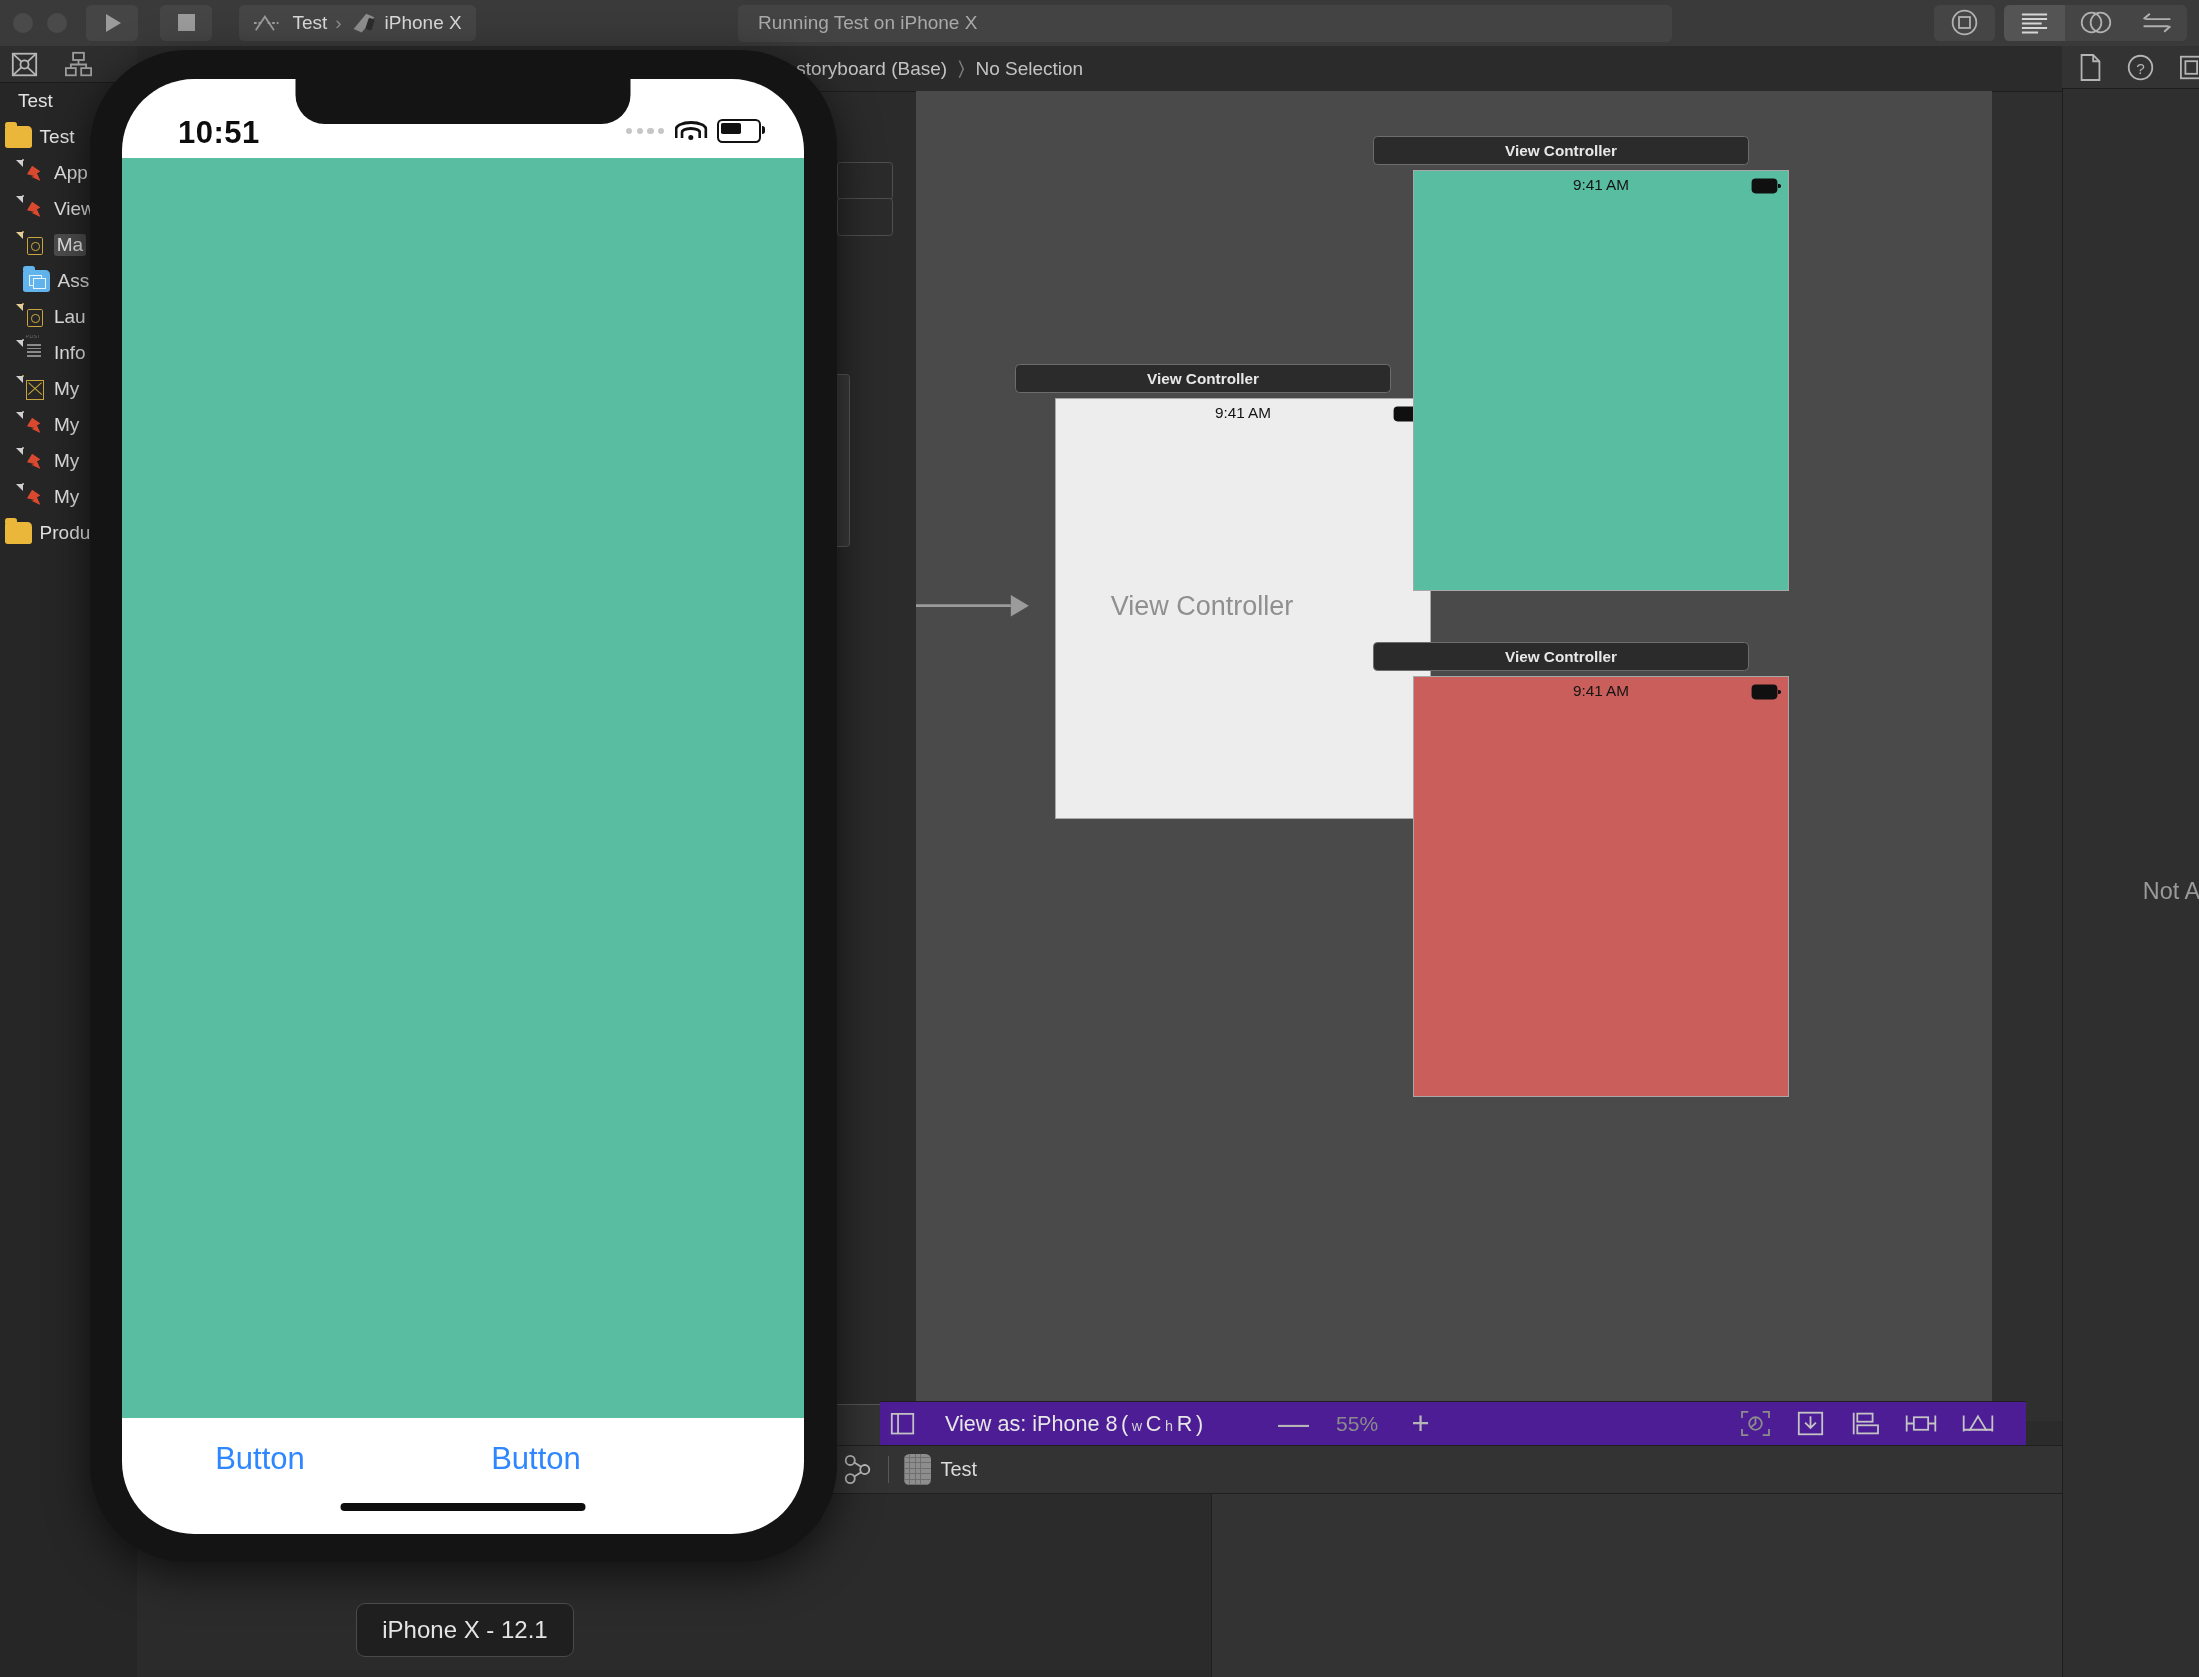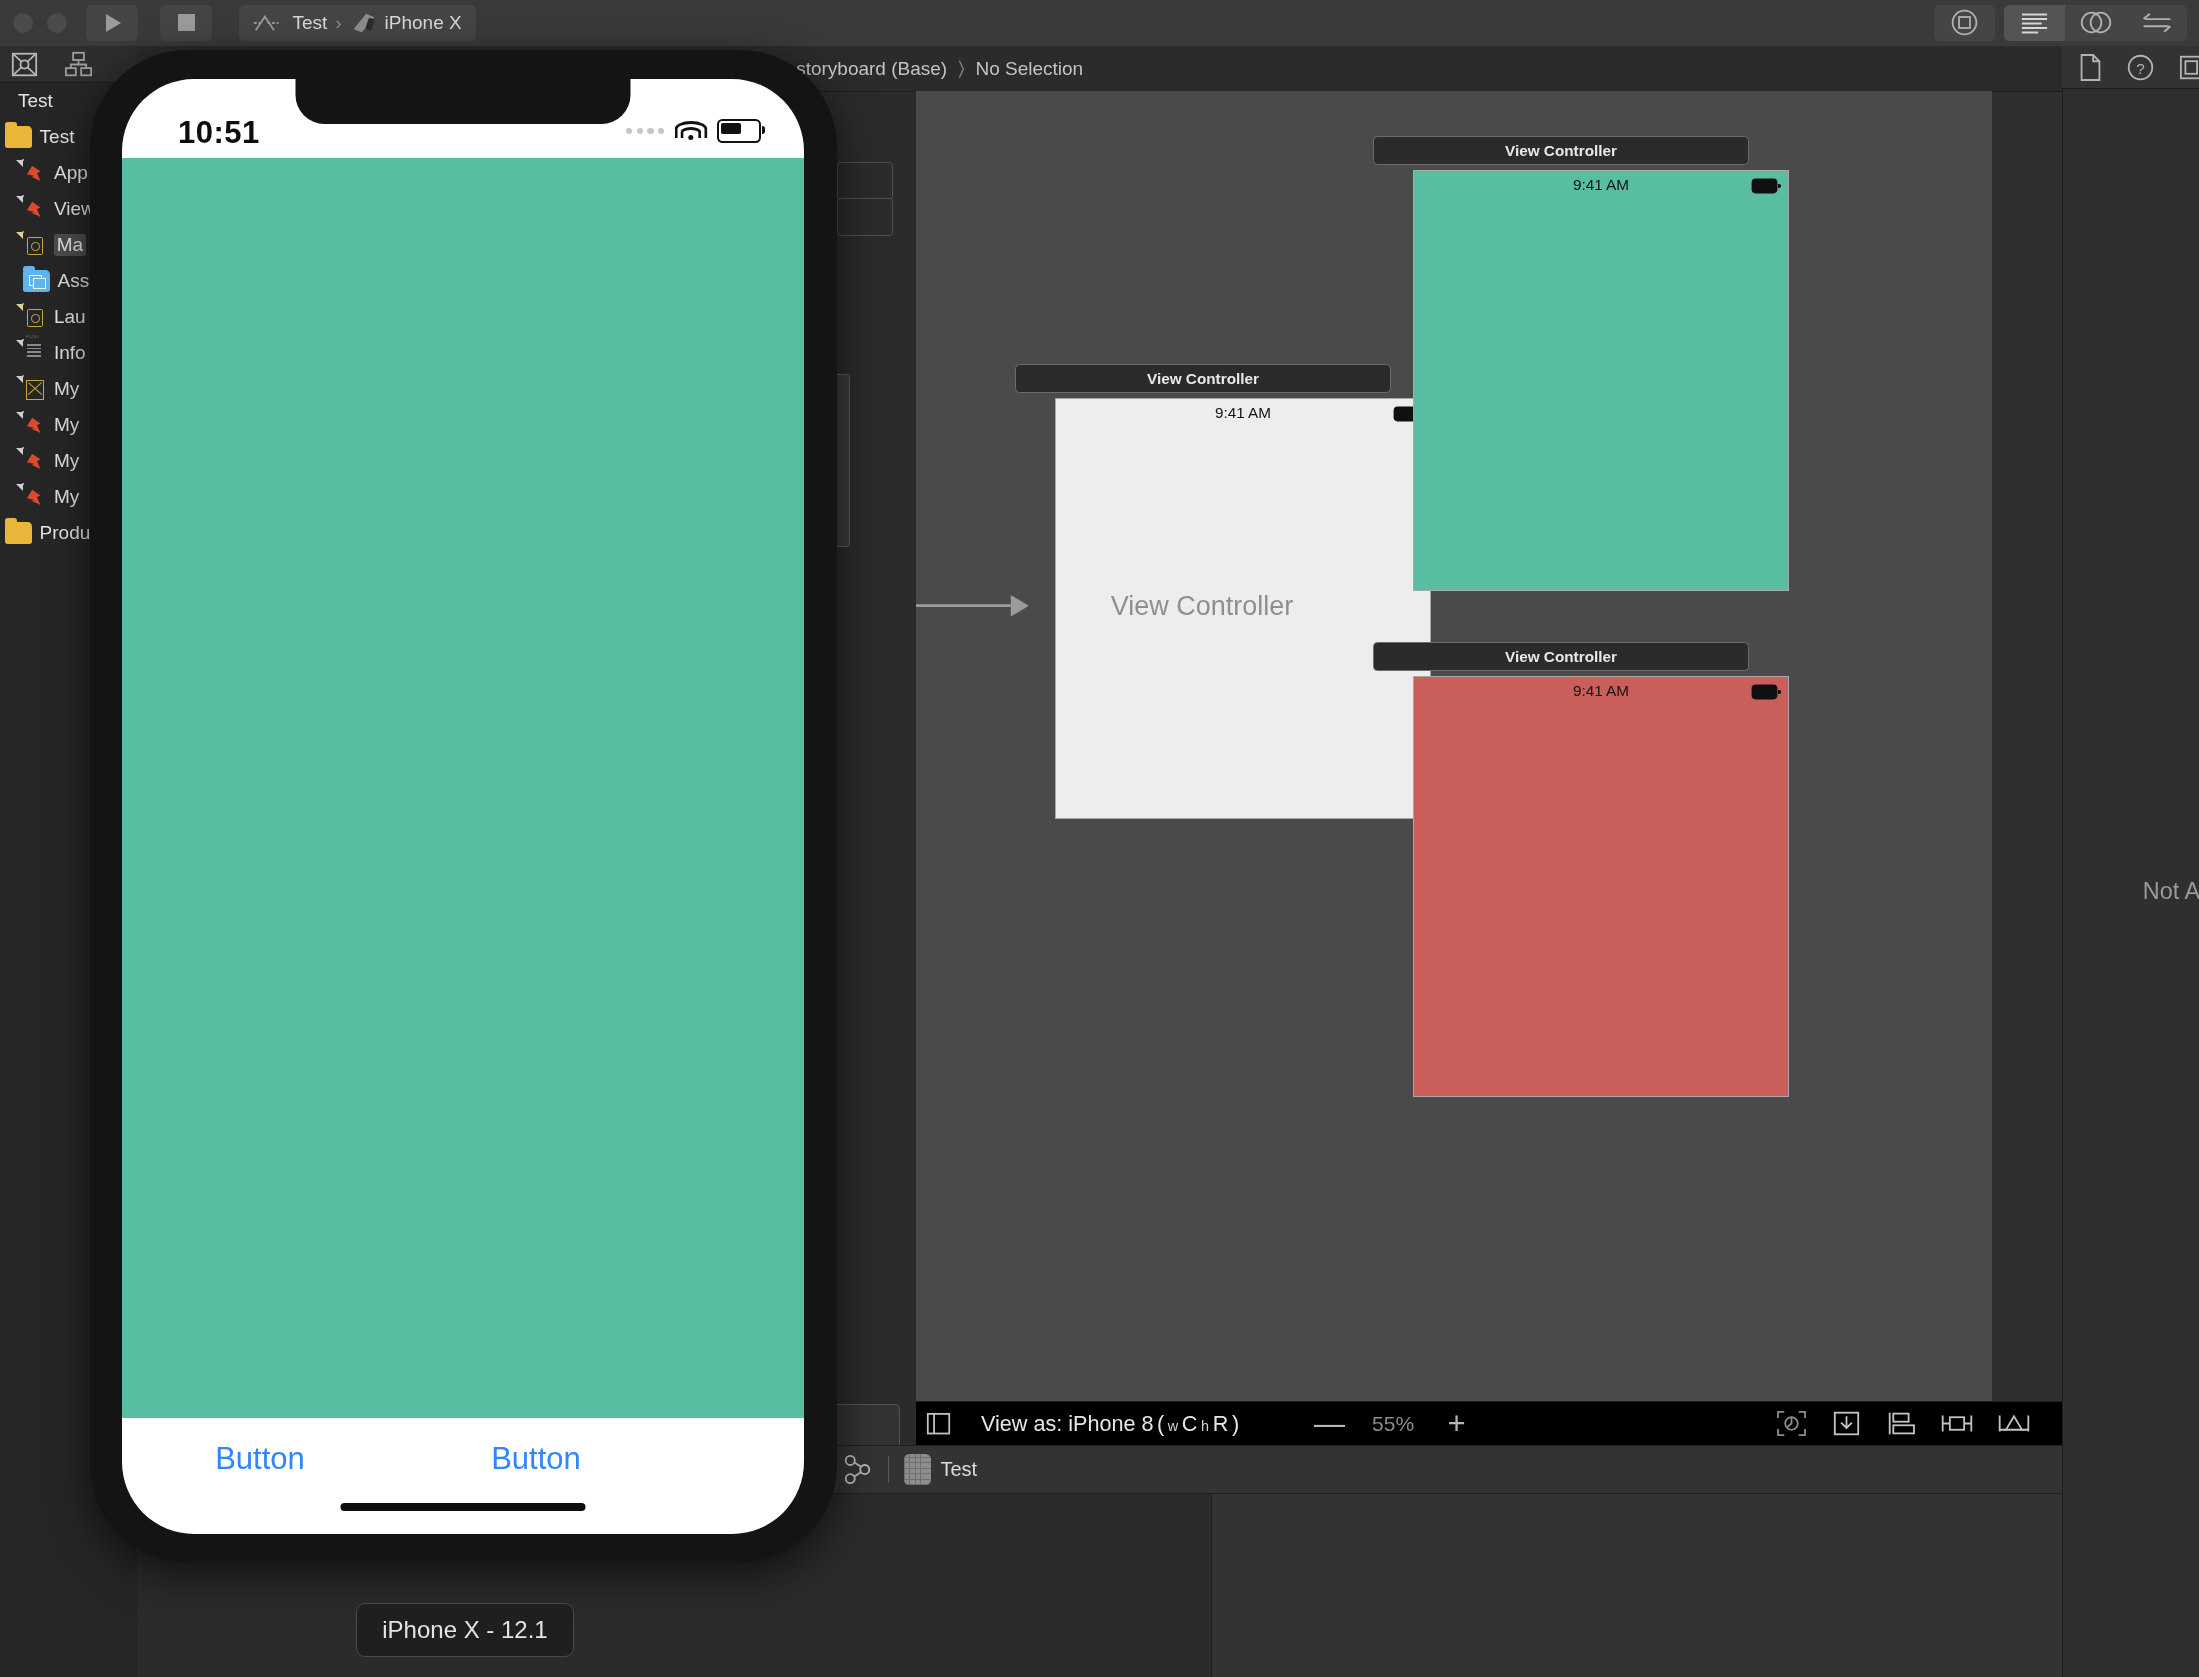--- a/index.html
+++ b/index.html
@@ -75,21 +75,21 @@
   .scene-sb{position:absolute;left:0;top:0;width:100%;height:27px;display:flex;align-items:center;justify-content:center;}
   .scene-time{font-size:15.3px;color:#141414;font-weight:500;}
   .batt{position:absolute;right:11.7px;top:9px;width:23.4px;height:11.7px;background:#101010;border-radius:2.7px;box-shadow:0 0 0 1.4px #101010;}
   .batt:after{content:"";position:absolute;right:-4.5px;top:3.6px;width:2.7px;height:4.5px;background:#101010;border-radius:0 1.8px 1.8px 0;}
 
   .segue-badge{position:absolute;width:43px;height:43px;border-radius:50%;border:1.8px solid #8e8e8e;background:#4a4a4a;
     display:flex;align-items:center;justify-content:center;font-size:20px;color:#9a9a9a;}
   svg.conn{position:absolute;left:0;top:0;width:1076px;height:1330px;pointer-events:none;}
 
   
-  #canvas-bar{left:916px;top:1401px;width:1146px;height:43px;background:#000000;border-top:0.9px solid #1f1f1f;display:flex;align-items:center;}
+  #canvas-bar{left:880px;top:1401px;width:1146px;height:43px;background:#4c1d95;border-top:0.9px solid #1f1f1f;display:flex;align-items:center;}
   #viewas{font-size:21.6px;color:#e6e6e6;white-space:nowrap;}
   .sub{font-size:14.4px;color:#d3d3d3;}
   .zoom-btn{font-size:31px;color:#b5b5b5;width:41px;text-align:center;}
   #zoom-val{font-size:21px;color:#8b8b8b;width:86px;text-align:center;}
   #cb-icons{margin-left:auto;display:flex;gap:23.4px;padding-right:31px;align-items:center;}
 
   
   #debug-bar{left:821px;top:1445px;width:1241px;height:47px;background:#333;border-top:0.9px solid #1f1f1f;border-bottom:0.9px solid #1f1f1f;display:flex;align-items:center;gap:16px;padding-left:21.6px;}
   #debug-tail{left:821px;top:1491px;width:1241px;height:186px;background:#2b2b2b;}
   #debug-split{left:1211px;top:1491px;width:851px;height:186px;background:#333;border-left:0.9px solid #1f1f1f;}
@@ -153,20 +153,23 @@
     </svg>
     <span class="scheme-txt">Test</span>
     <span class="chev">›</span>
     <svg width="27" height="23.4" viewBox="0 0 30 26">
       <path d="M4 20 L18 3 L27 7 L13 24 Z" fill="#8d8d8d"></path>
       <rect x="19" y="8" width="7" height="13" rx="2" fill="#2c2c2c" transform="rotate(18 22 14)"></rect>
     </svg>
     <span class="scheme-txt">iPhone X</span>
   </div>
 
+  <div class="abs" id="status-bar">
+    <span>Running Test on iPhone X</span>
+  </div>
 
   <div class="abs" id="tb-right">
     <div class="tb-grp">
       <div class="tb-cell">
         <svg width="31" height="31" viewBox="0 0 34 34">
           <circle cx="17" cy="17" r="13" stroke="#b0b0b0" stroke-width="2" fill="none"></circle>
           <rect x="11" y="11" width="12" height="12" stroke="#b0b0b0" stroke-width="2" fill="none"></rect>
         </svg>
       </div>
     </div>

